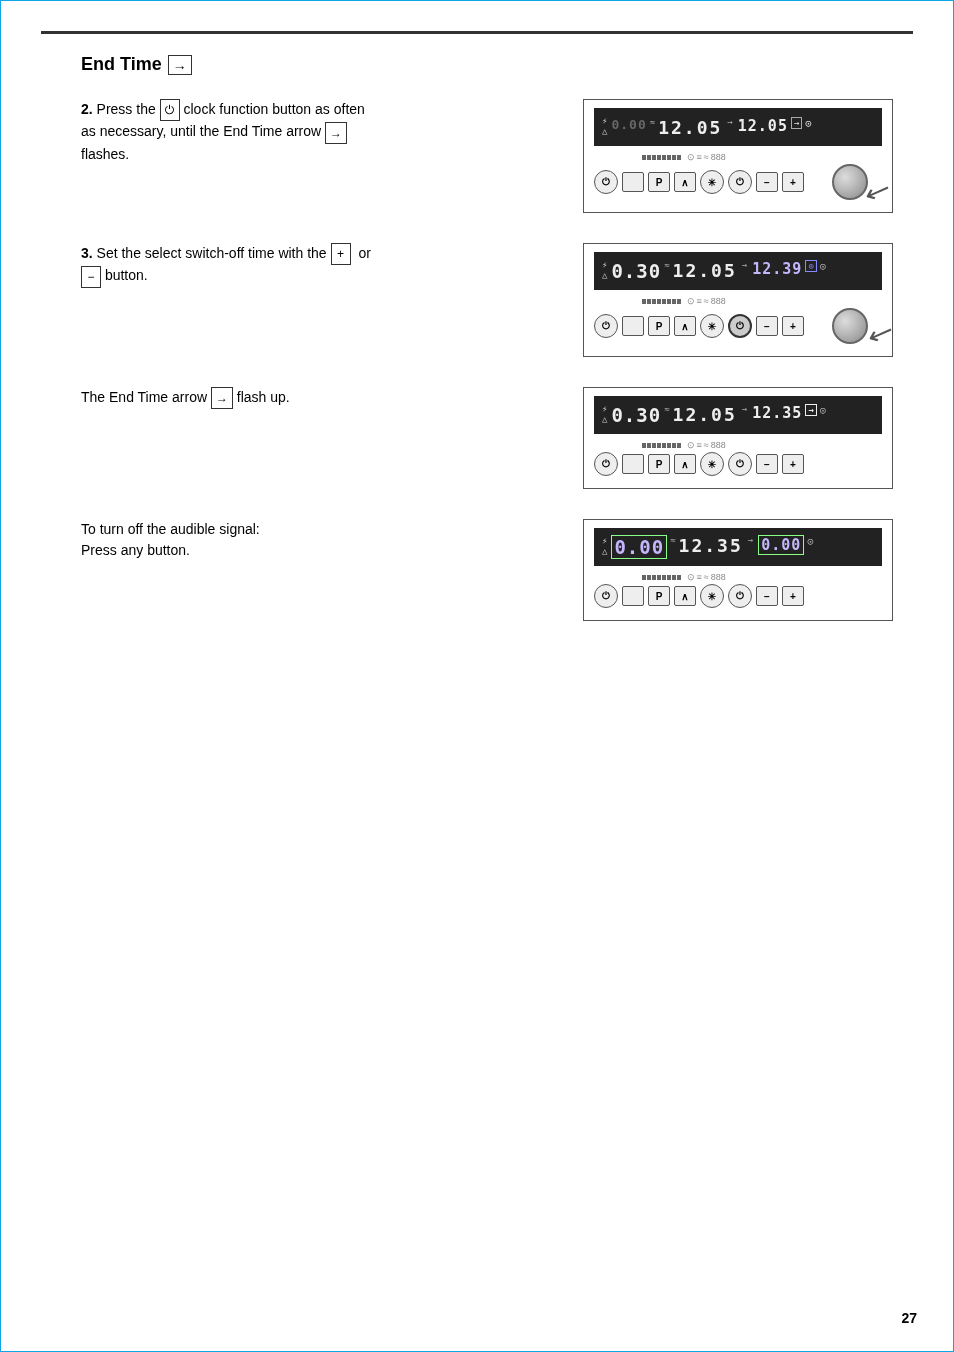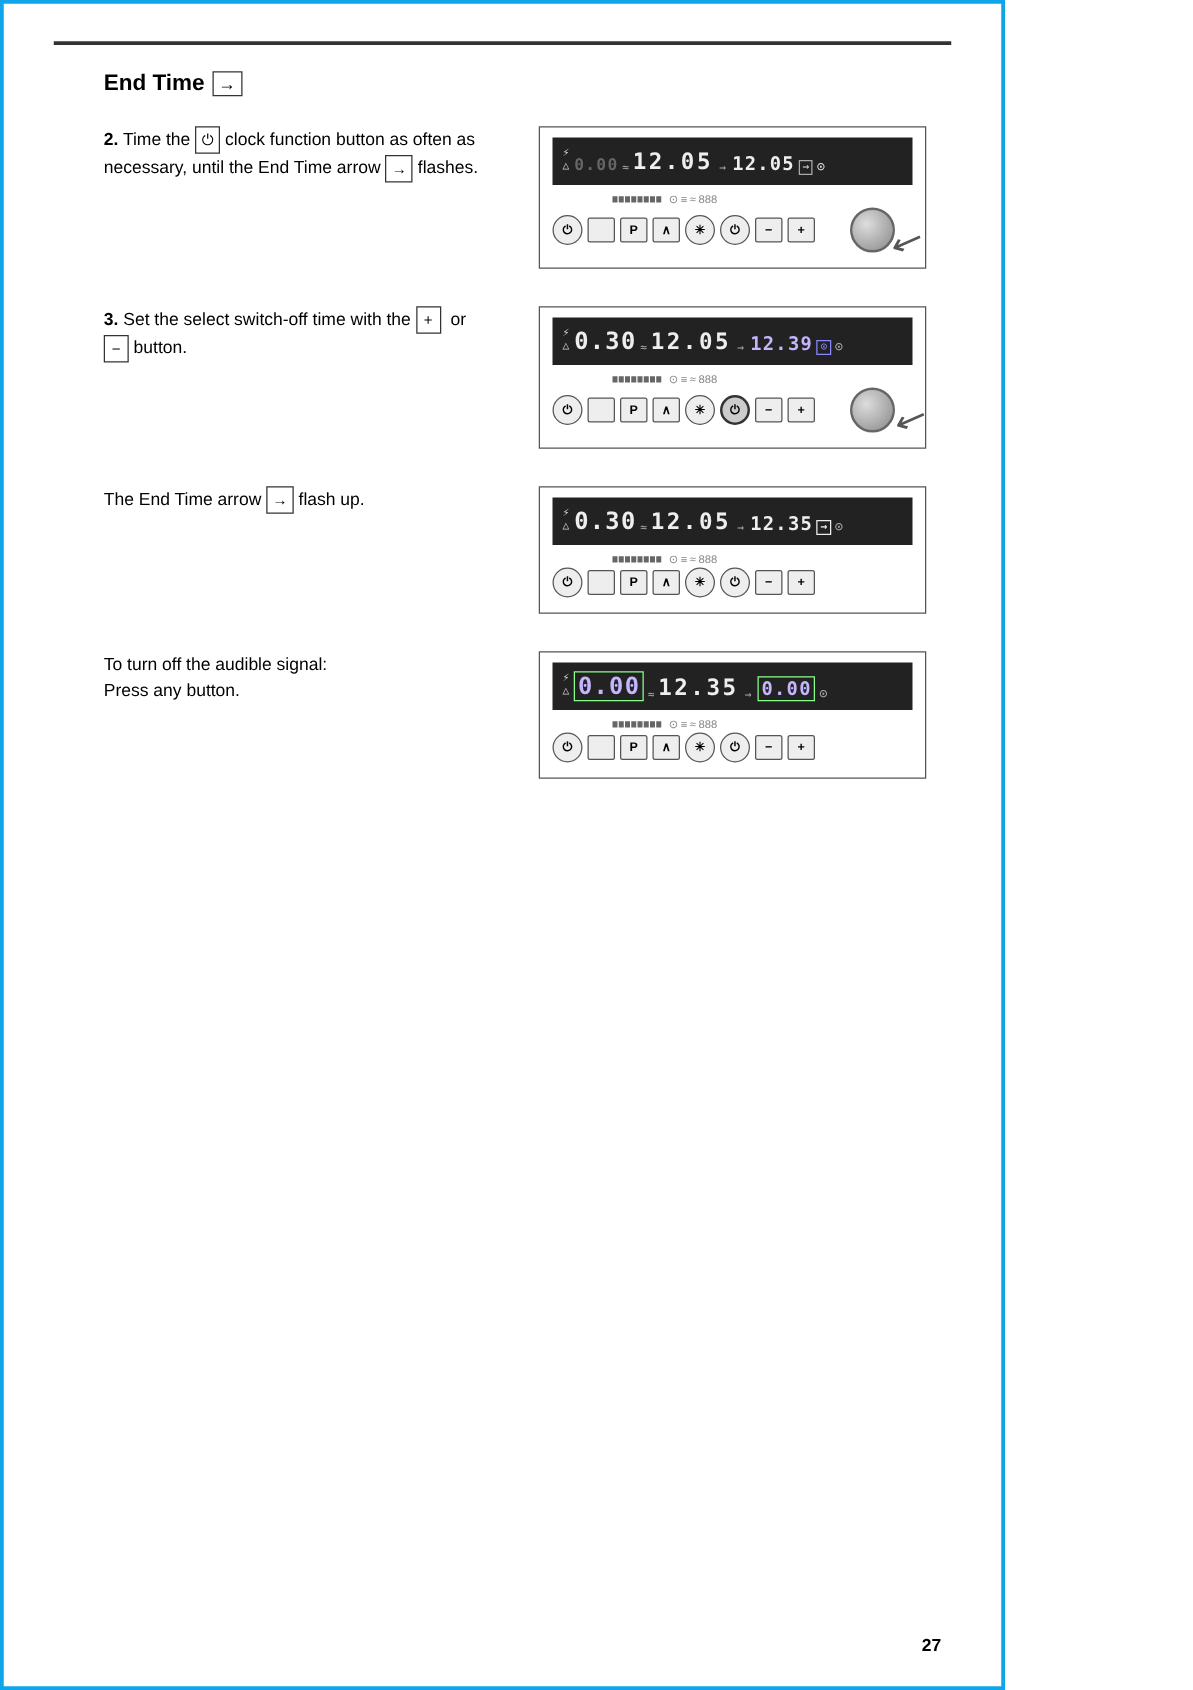--- a/index.html
+++ b/index.html
@@ -4,24 +4,24 @@
   <style>
     * { box-sizing: border-box; margin: 0; padding: 0; }
     body {
       font-family: Arial, sans-serif;
       background: #fff;
       width: 954px;
       min-height: 1352px;
       position: relative;
     }
     .page {
-      width: 804px;
+      width: 954px;
       min-height: 1352px;
       padding: 30px 40px 40px 40px;
-      border: 3px solid #0ea5e9;
+      border: 1px solid #0ea5e9;
       position: relative;
     }
     .top-border {
       width: 100%;
       height: 3px;
       background: #333;
       margin-bottom: 20px;
     }
     .title-row {
       display: flex;
@@ -109,21 +109,21 @@
     .display-left-icon {
       display: flex;
       flex-direction: column;
       align-items: center;
       font-size: 9px;
       color: #ccc;
       line-height: 1.1;
     }
     .display-segments {
       display: flex;
-      align-items: flex-end;
+      align-items: flex-start;
       gap: 3px;
       flex: 1;
     }
     .seg-time {
       font-size: 19px;
       font-weight: bold;
       letter-spacing: 1px;
     }
     .seg-main {
       font-size: 18px;
@@ -212,21 +212,21 @@
       color: #c4b5fd;
     }
     .seg-dashes {
       color: #666;
       font-size: 13px;
     }
     
     .page-number {
       position: absolute;
       bottom: 25px;
-      right: 48px;
+      right: 36px;
       font-size: 14px;
       font-weight: bold;
     }
 
     .small-bar {
       display: flex;
       align-items: center;
       gap: 1px;
     }
     .small-bar span {
@@ -248,21 +248,21 @@
   </div>
 
   <div class="content">
 
     <div class="section">
       <div class="text-col">
 
 
         <div class="step-text">
           <span class="step-number">2.</span>
-          <span>Time the</span>
+          <span>Press the</span>
           <span class="inline-box">⏻</span>
           <span>clock function button as often as necessary, until the End Time arrow</span>
           <span class="inline-box">→</span>
           <span>flashes.</span>
         </div>
       </div>
       <div class="diagram-col">
 
         <div class="oven-panel">
           <div class="display-row">

